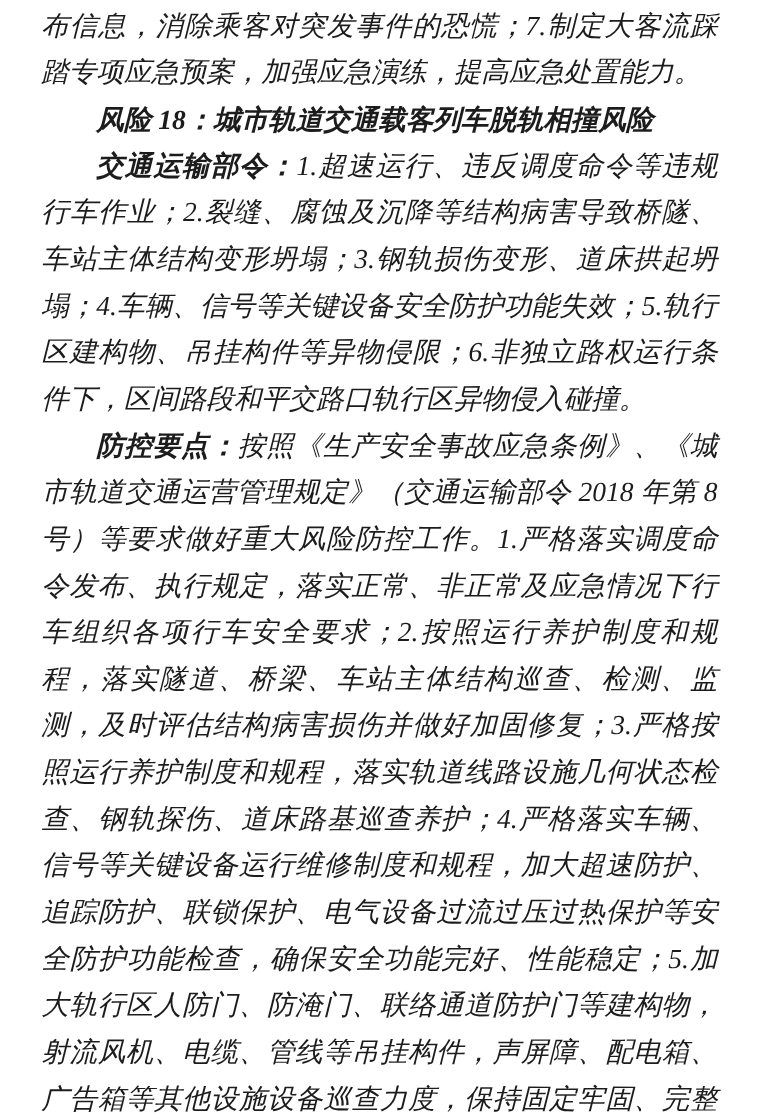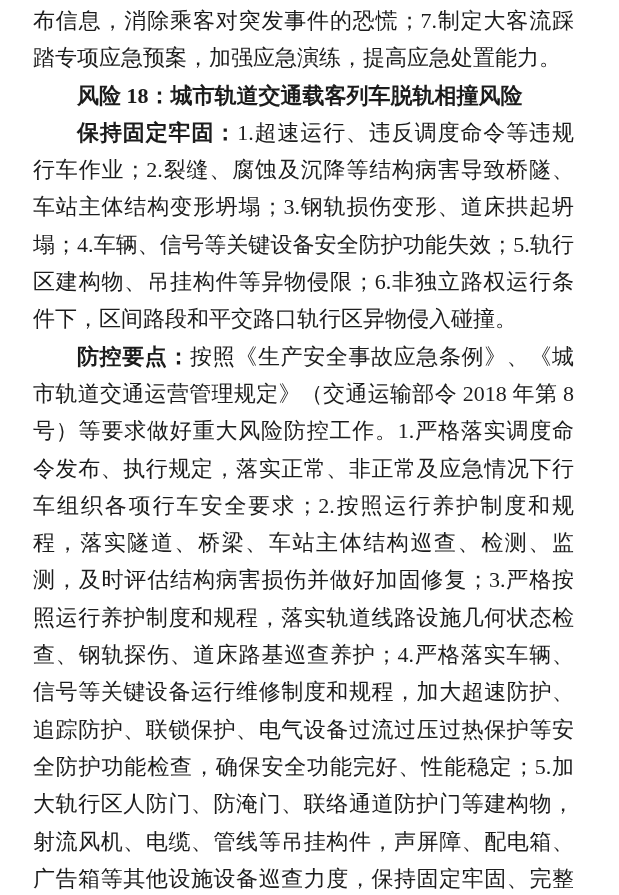--- a/index.html
+++ b/index.html
@@ -16,20 +16,21 @@
     box-sizing: border-box;
     width: 619px;
     height: 895px;
     padding: 2px 45px 0 33px;
     font-family: "Liberation Serif", "DejaVu Serif", serif;
     font-size: 22px;
     line-height: 37.3px;
     color: #1c1c1c;
     text-align: justify;
     text-justify: inter-ideograph;
+    font-style: italic;
   }
   .doc-page p {
     margin: 0;
     padding: 0;
   }
   .para-indent {
     text-indent: 2em;
   }
   .para-noindent {
     text-indent: 0;
@@ -44,17 +45,17 @@
 </style>
 </head>
 <body>
 
 <div class="doc-page">
 
   <p class="para-noindent"><span>布信息，消除乘客对突发事件的恐慌；7.制定大客流踩踏专项应急预案，加强应急演练，提高应急处置能力。</span></p>
 
   <p class="risk-heading"><span>风险 18：城市轨道交通载客列车脱轨相撞风险</span></p>
 
-  <p class="para-indent"><span class="para-lead">保持固定牢固：</span><span>1.超速运行、违反调度命令等违规行车作业；2.裂缝、腐蚀及沉降等结构病害导致桥隧、车站主体结构变形坍塌；3.钢轨损伤变形、道床拱起坍塌；4.车辆、信号等关键设备安全防护功能失效；5.轨行区建构物、吊挂构件等异物侵限；6.非独立路权运行条件下，区间路段和平交路口轨行区异物侵入碰撞。</span></p>
+  <p class="para-indent"><span class="para-lead">交通运输部令：</span><span>1.超速运行、违反调度命令等违规行车作业；2.裂缝、腐蚀及沉降等结构病害导致桥隧、车站主体结构变形坍塌；3.钢轨损伤变形、道床拱起坍塌；4.车辆、信号等关键设备安全防护功能失效；5.轨行区建构物、吊挂构件等异物侵限；6.非独立路权运行条件下，区间路段和平交路口轨行区异物侵入碰撞。</span></p>
 
   <p class="para-indent"><span class="para-lead">防控要点：</span><span>按照《生产安全事故应急条例》、《城市轨道交通运营管理规定》（交通运输部令 2018 年第 8 号）等要求做好重大风险防控工作。1.严格落实调度命令发布、执行规定，落实正常、非正常及应急情况下行车组织各项行车安全要求；2.按照运行养护制度和规程，落实隧道、桥梁、车站主体结构巡查、检测、监测，及时评估结构病害损伤并做好加固修复；3.严格按照运行养护制度和规程，落实轨道线路设施几何状态检查、钢轨探伤、道床路基巡查养护；4.严格落实车辆、信号等关键设备运行维修制度和规程，加大超速防护、追踪防护、联锁保护、电气设备过流过压过热保护等安全防护功能检查，确保安全功能完好、性能稳定；5.加大轨行区人防门、防淹门、联络通道防护门等建构物，射流风机、电缆、管线等吊挂构件，声屏障、配电箱、广告箱等其他设施设备巡查力度，保持固定牢固、完整有效；6.非独立路权运行条件下，保持区间路段和平交路口有关隔离或</span></p>
 
 </div>
 
 </body></html>

